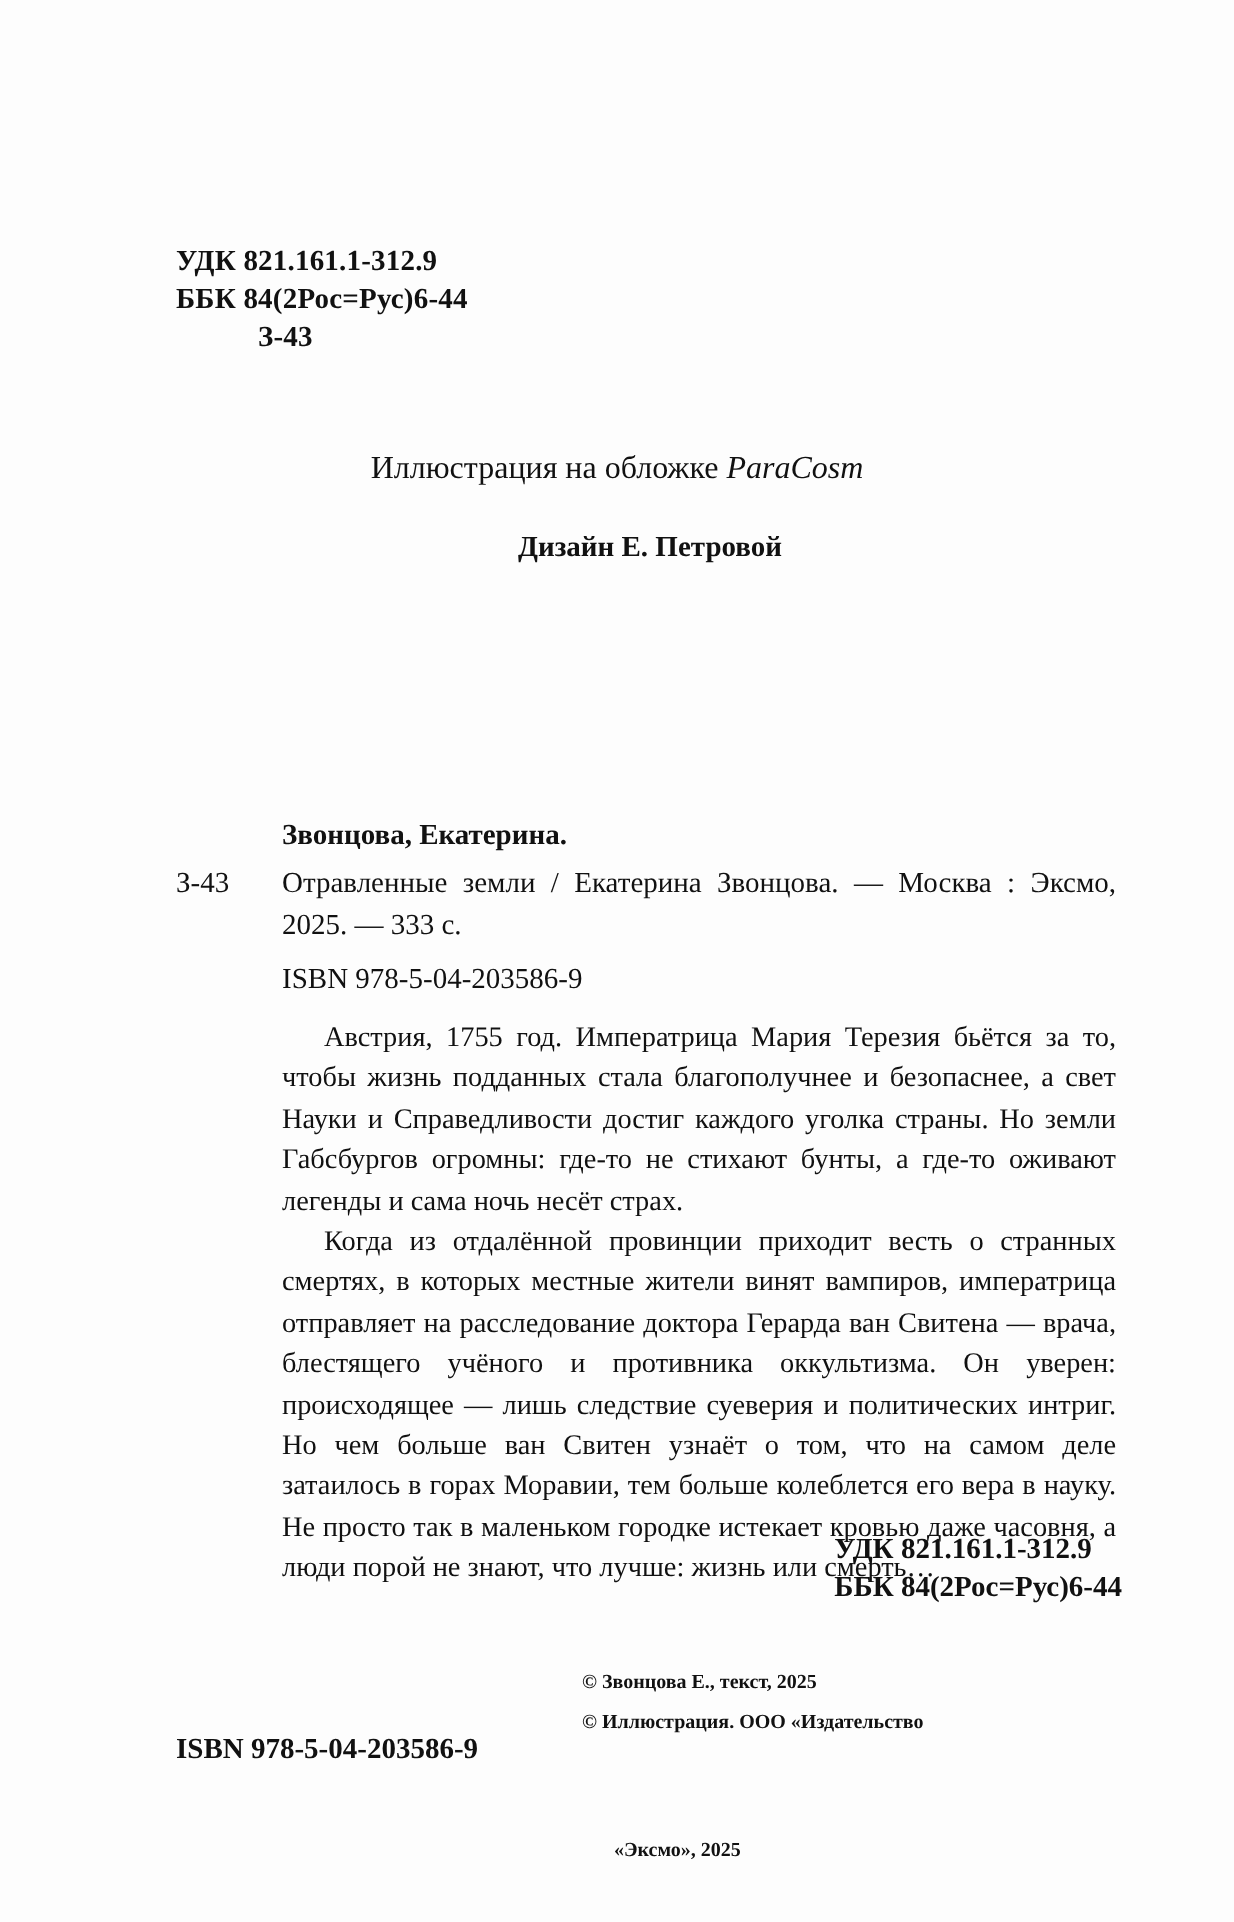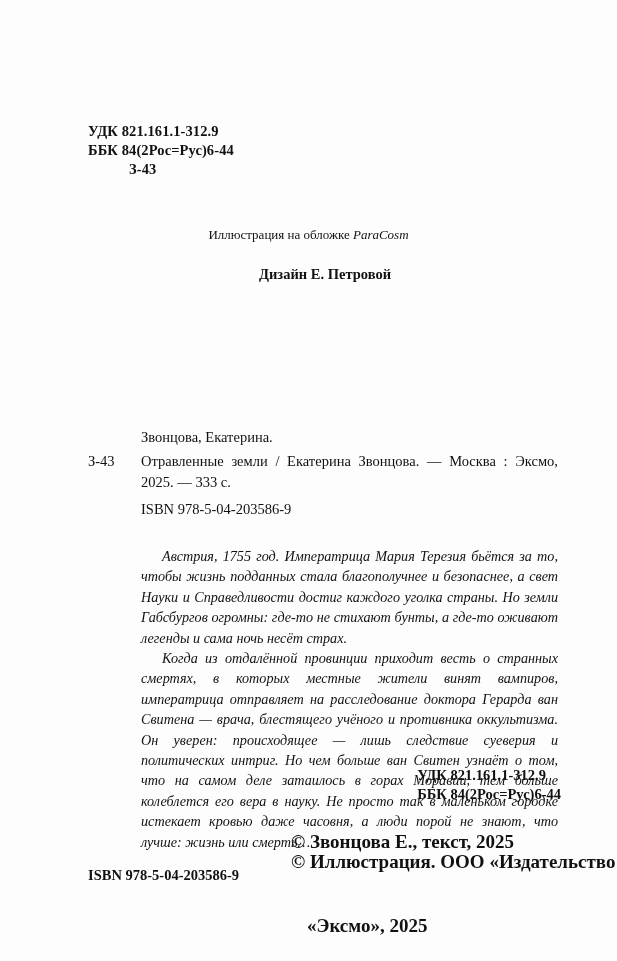--- a/index.html
+++ b/index.html
@@ -39,21 +39,21 @@
 
   
   .credits {
     position: absolute;
     left: 0;
     top: 225px;
     width: 617px;
     text-align: center;
   }
   .credits .cover-line {
-    font-size: 13px;
+    font-size: 16px;
     line-height: 20px;
   }
   .credits .cover-line .italic {
     font-style: italic;
   }
   .credits .design-line {
     font-size: 14.5px;
     line-height: 20px;
     margin-top: 19px;
     font-weight: bold;
@@ -65,24 +65,23 @@
 
   
   .record {
     position: absolute;
     left: 88px;
     top: 408px;
     width: 470px;
   }
   .author {
     font-size: 14.5px;
-    font-weight: normal;
-    margin-left: 53px;
-    line-height: 20px;
-    margin-top: 19px;
+    font-weight: bold;
+    margin-left: 53px;
+    line-height: 20px;
   }
   .title-row {
     position: relative;
     margin-top: 4px;
     font-size: 14.5px;
     line-height: 21px;
   }
   .title-row .code {
     position: absolute;
     left: 0;
@@ -96,25 +95,24 @@
   }
   .isbn-line {
     margin-left: 53px;
     margin-top: 6px;
     font-size: 14.5px;
     line-height: 21px;
   }
 
   .annotation {
     margin-left: 53px;
-    margin-top: 26px;
+    margin-top: 8px;
     font-size: 14.2px;
     line-height: 20.4px;
     text-align: justify;
-    font-style: italic;
   }
   .annotation p {
     margin: 0;
     text-indent: 21px;
   }
 
   
   .class-repeat {
     position: absolute;
     right: 56px;
@@ -123,21 +121,21 @@
     font-size: 14.5px;
     line-height: 19px;
     font-weight: bold;
   }
 
   
   .copyright {
     position: absolute;
     right: 56px;
     top: 832px;
-    font-size: 19px;
+    font-size: 10px;
     line-height: 20px;
     font-weight: bold;
     text-align: left;
     width: 270px;
   }
   .copyright .cline {
     white-space: nowrap;
   }
   .copyright .cline.indent {
     padding-left: 16px;

